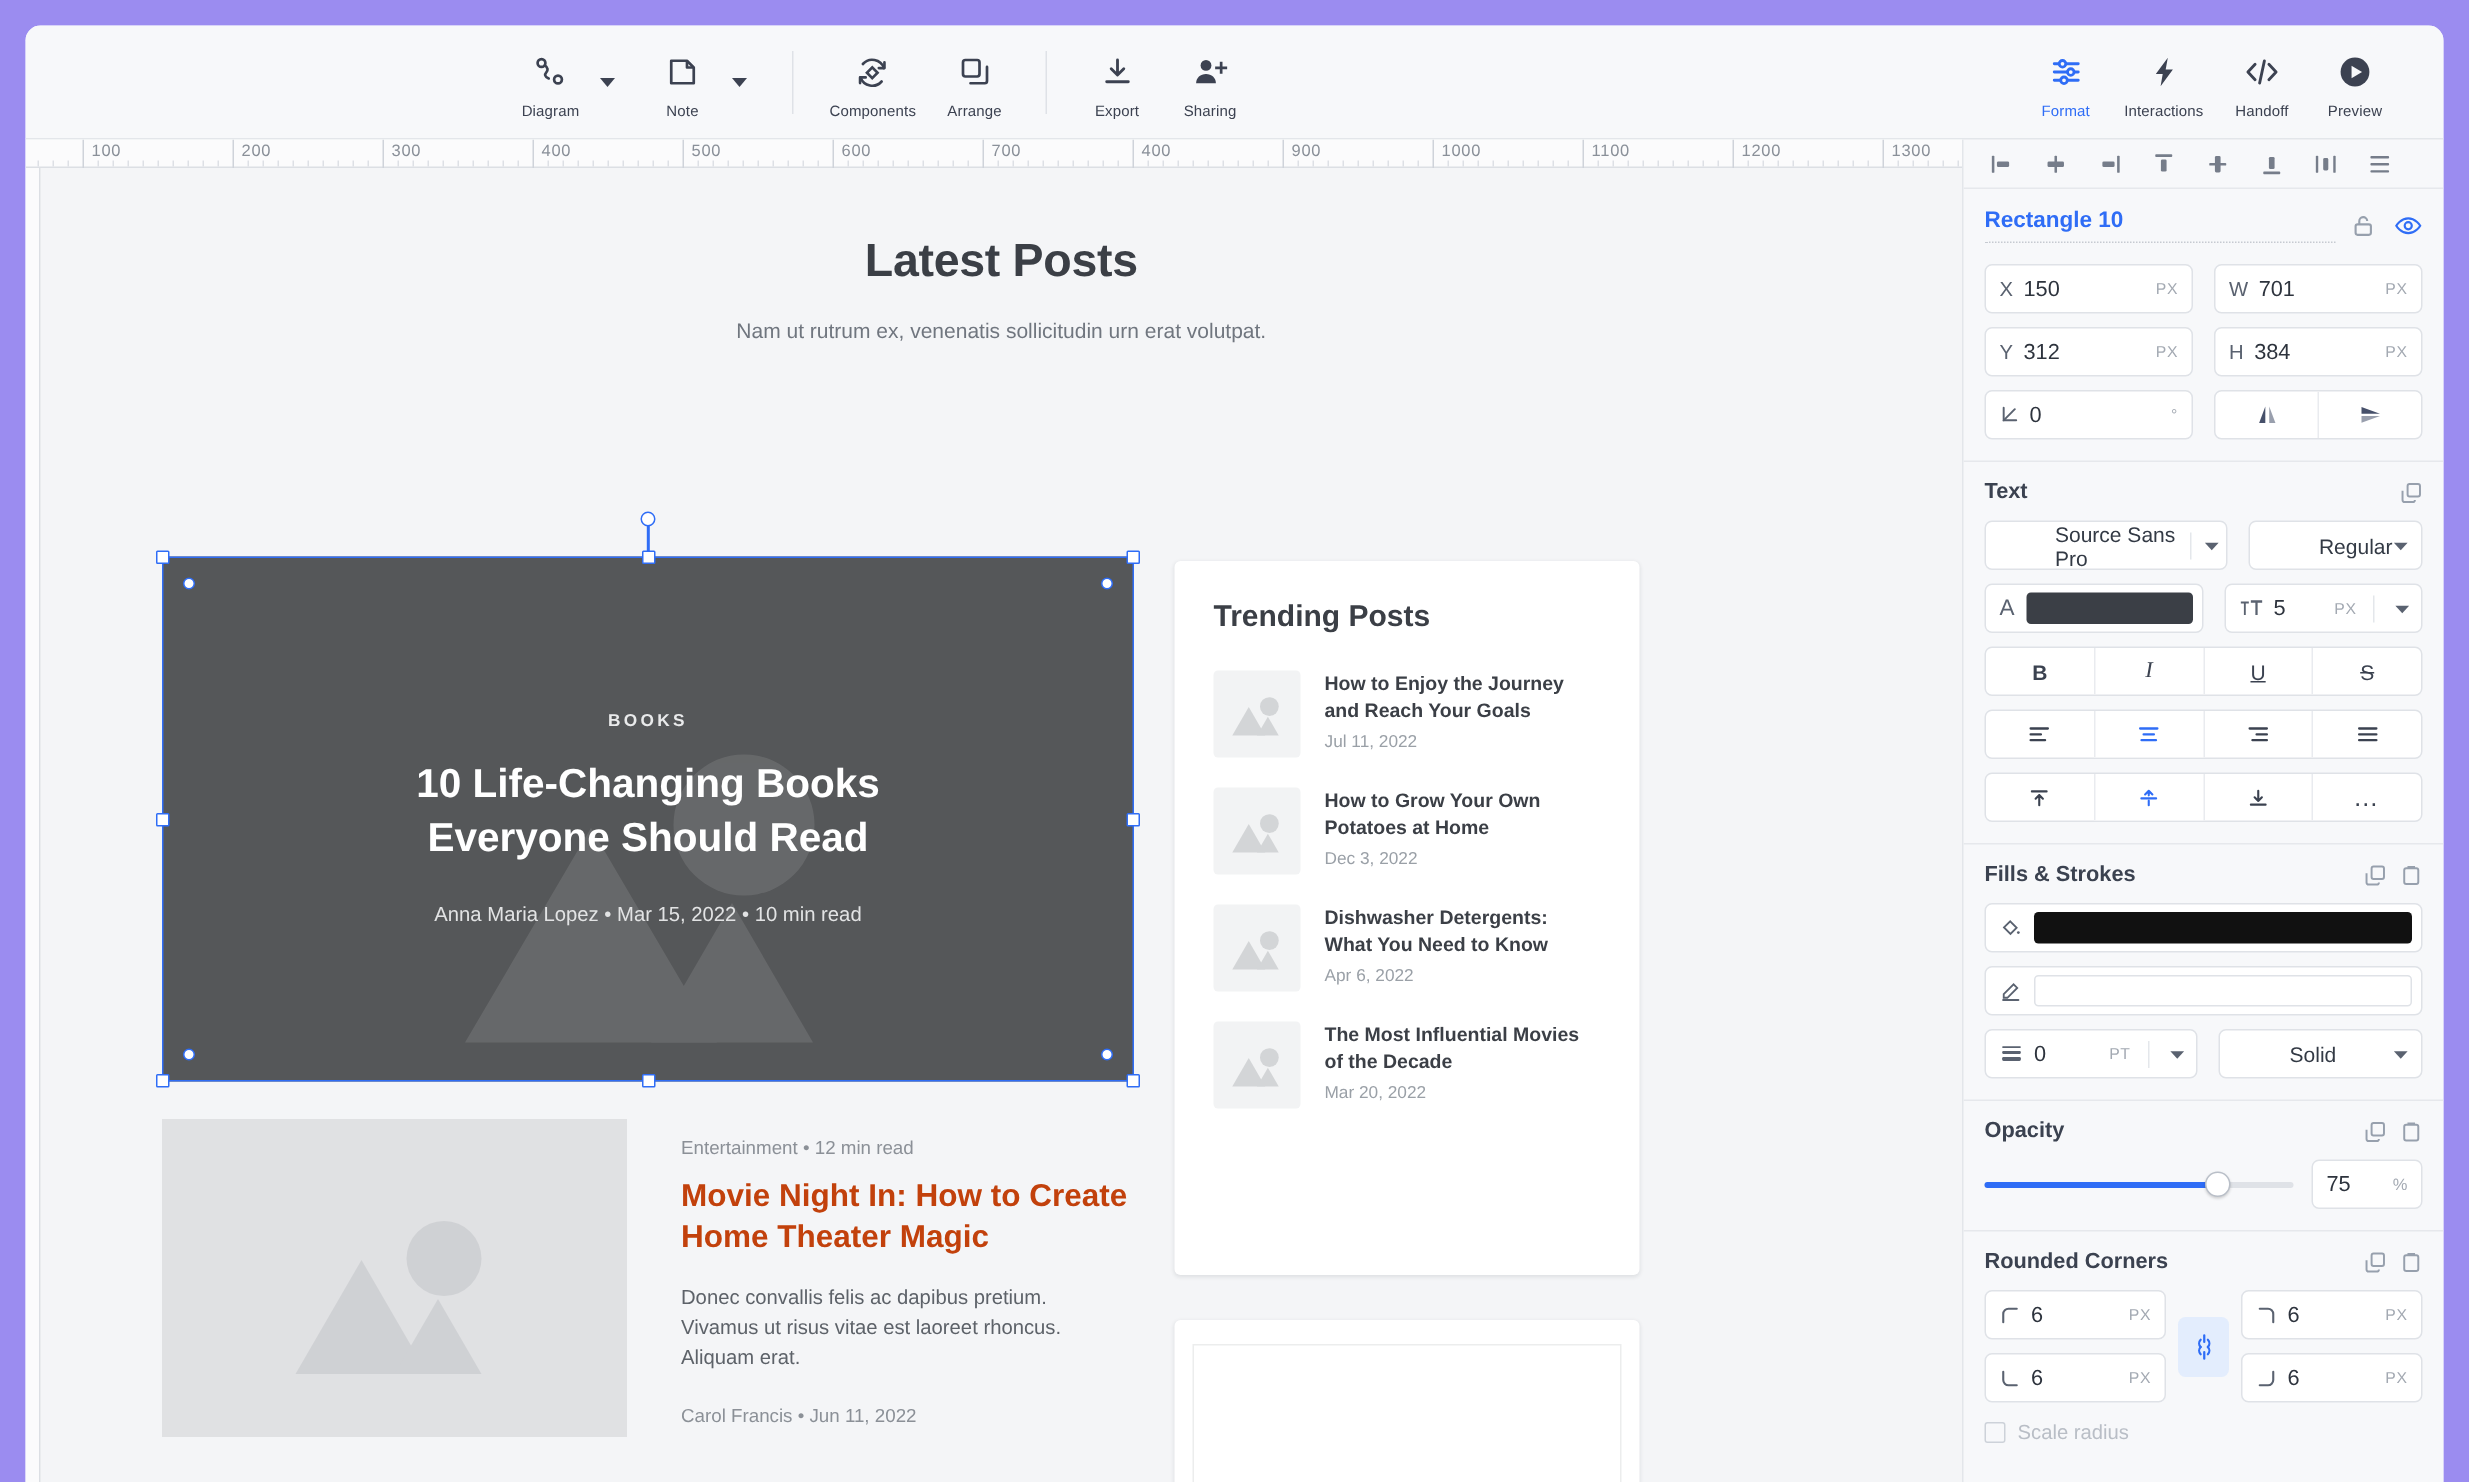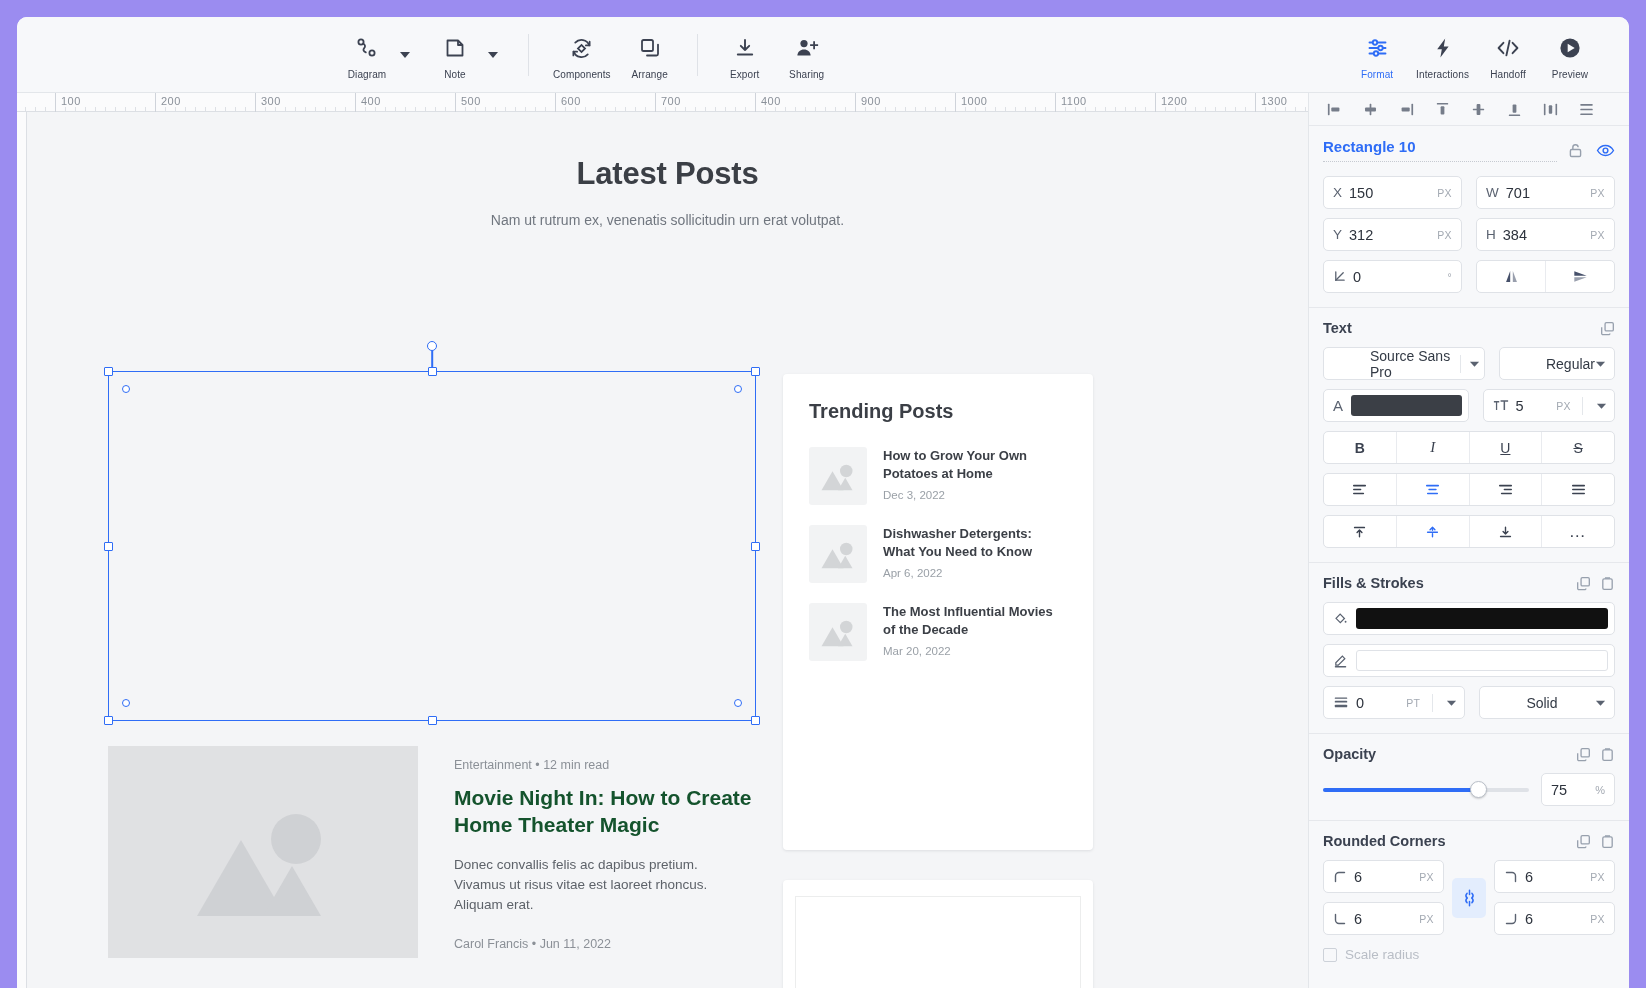--- a/index.html
+++ b/index.html
@@ -126,21 +126,21 @@
   
   .postcard {
     position:absolute; background:#f4f5f7; display:flex; gap:0;
   }
   .thumb {
     background:#e0e1e3; position:relative; flex:0 0 auto;
   }
   .thumb .ph-mountain { position:absolute; left:50%; top:55%; transform:translate(-50%,-50%); }
   .pc-body { padding:12px 0 0 36px; }
   .pc-kicker { font-size:12.5px; color:#8b9097; margin-bottom:12px; }
-  .pc-title { font-size:21px; line-height:1.3; font-weight:bold; color:#14532d; max-width:300px; }
+  .pc-title { font-size:21px; line-height:1.3; font-weight:bold; color:#c2410c; max-width:300px; }
   .pc-ex { margin-top:16px; font-size:13.5px; line-height:1.48; color:#5d6269; max-width:290px; }
   .pc-meta { margin-top:22px; font-size:12.5px; color:#8b9097; }
 
   
   .side-card {
     position:absolute; background:#fff; border-radius:4px;
     box-shadow:0 1px 3px rgba(20,25,40,.10);
   }
   .side-h { font-size:20px; font-weight:bold; color:#3b3f46; padding:26px 26px 0 26px; }
   .trend-list { padding:14px 26px 24px 26px; }
@@ -531,20 +531,34 @@
           <div class="minor" style="left: 1268px;"></div>
           <div class="minor" style="left: 1278px;"></div>
           <div class="minor" style="left: 1288px;"></div>
         </div>
 
       <div class="page">
 
         <div class="page-title">Latest Posts</div>
         <div class="page-sub">Nam ut rutrum ex, venenatis sollicitudin urn erat volutpat.</div>
 
+        <div class="hero">
+          <div class="ph-mountain">
+            <svg width="300" height="210" viewBox="0 0 300 210" fill="#ffffff">
+              <circle cx="214" cy="60" r="47"></circle>
+              <path d="M28 205 L112 62 L196 205 Z"></path>
+              <path d="M152 205 L206 112 L260 205 Z"></path>
+            </svg>
+          </div>
+          <div class="hero-inner">
+            <div class="hero-cat">BOOKS</div>
+            <div class="hero-h">10 Life-Changing Books Everyone Should Read</div>
+            <div class="hero-meta">Anna Maria Lopez  •  Mar 15, 2022  •  10 min read</div>
+          </div>
+        </div>
 
         <div class="sel-box">
           <div class="rot-stem"></div>
           <div class="rot-knob"></div>
           <div class="sq" style="left:-5px;top:-5px;"></div>
           <div class="sq" style="left:calc(50% - 4.5px);top:-5px;"></div>
           <div class="sq" style="right:-5px;top:-5px;"></div>
           <div class="sq" style="left:-5px;top:calc(50% - 4.5px);"></div>
           <div class="sq" style="right:-5px;top:calc(50% - 4.5px);"></div>
           <div class="sq" style="left:-5px;bottom:-5px;"></div>
@@ -570,20 +584,35 @@
             <div class="pc-kicker">Entertainment • 12 min read</div>
             <div class="pc-title">Movie Night In: How to Create Home Theater Magic</div>
             <div class="pc-ex">Donec convallis felis ac dapibus pretium. Vivamus ut risus vitae est laoreet rhoncus. Aliquam erat.</div>
             <div class="pc-meta">Carol Francis  •  Jun 11, 2022</div>
           </div>
         </div>
 
         <div class="side-card" style="left:756px; top:262px; width:310px; height:476px;">
           <div class="side-h">Trending Posts</div>
           <div class="trend-list" id="trend-list">
+              <div class="trend-item">
+                <div class="trend-thumb">
+                  <div class="ph-mountain">
+                    <svg width="40" height="28" viewBox="0 0 160 112" fill="#d3d5d7">
+                      <circle cx="113" cy="32" r="25"></circle>
+                      <path d="M14 109 L58 33 L102 109 Z"></path>
+                      <path d="M80 109 L109 59 L138 109 Z"></path>
+                    </svg>
+                  </div>
+                </div>
+                <div>
+                  <div class="trend-title">How to Enjoy the Journey and Reach Your Goals</div>
+                  <div class="trend-date">Jul 11, 2022</div>
+                </div>
+              </div>
               <div class="trend-item">
                 <div class="trend-thumb">
                   <div class="ph-mountain">
                     <svg width="40" height="28" viewBox="0 0 160 112" fill="#d3d5d7">
                       <circle cx="113" cy="32" r="25"></circle>
                       <path d="M14 109 L58 33 L102 109 Z"></path>
                       <path d="M80 109 L109 59 L138 109 Z"></path>
                     </svg>
                   </div>
                 </div>

